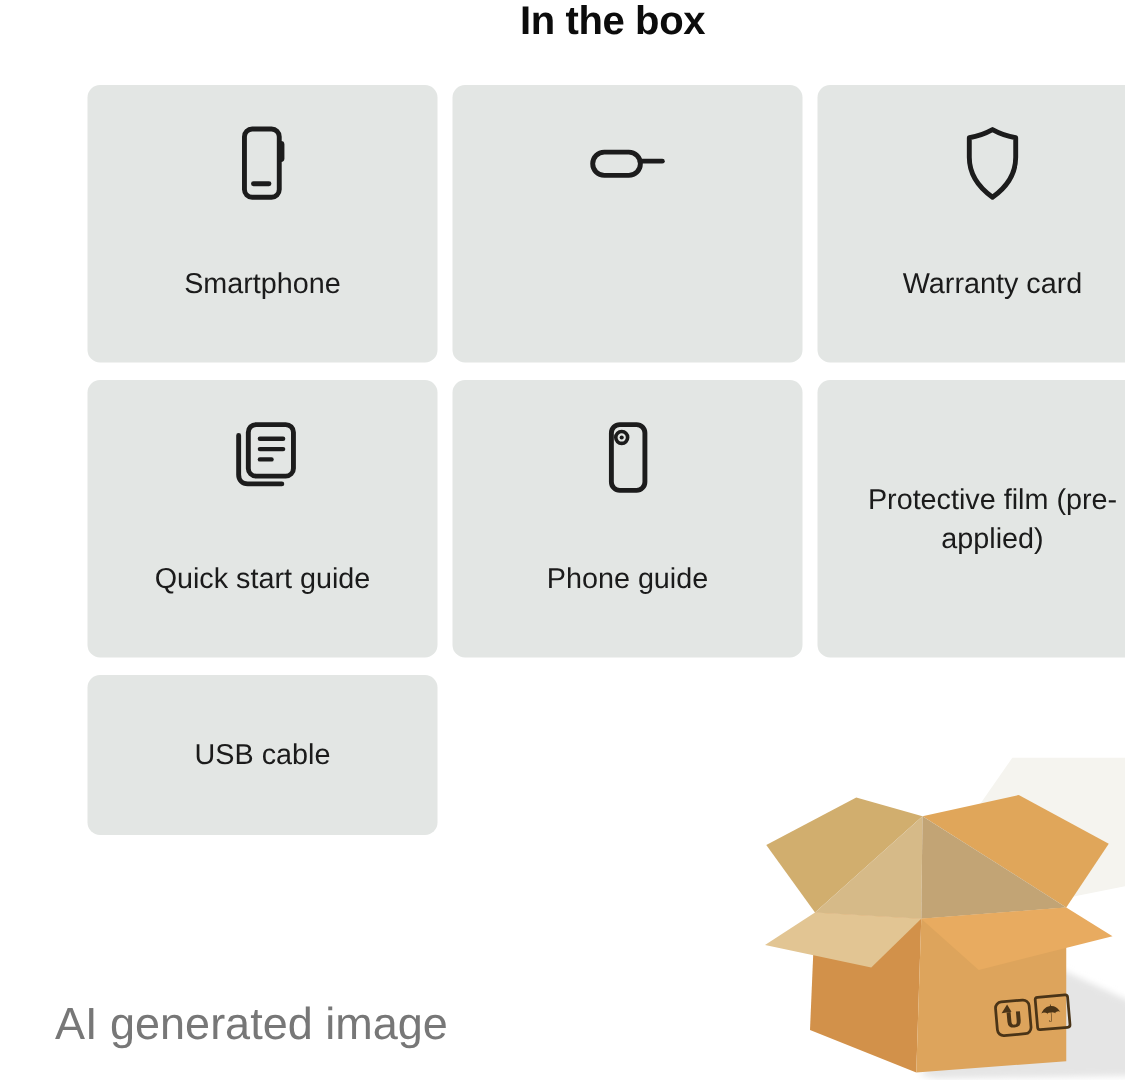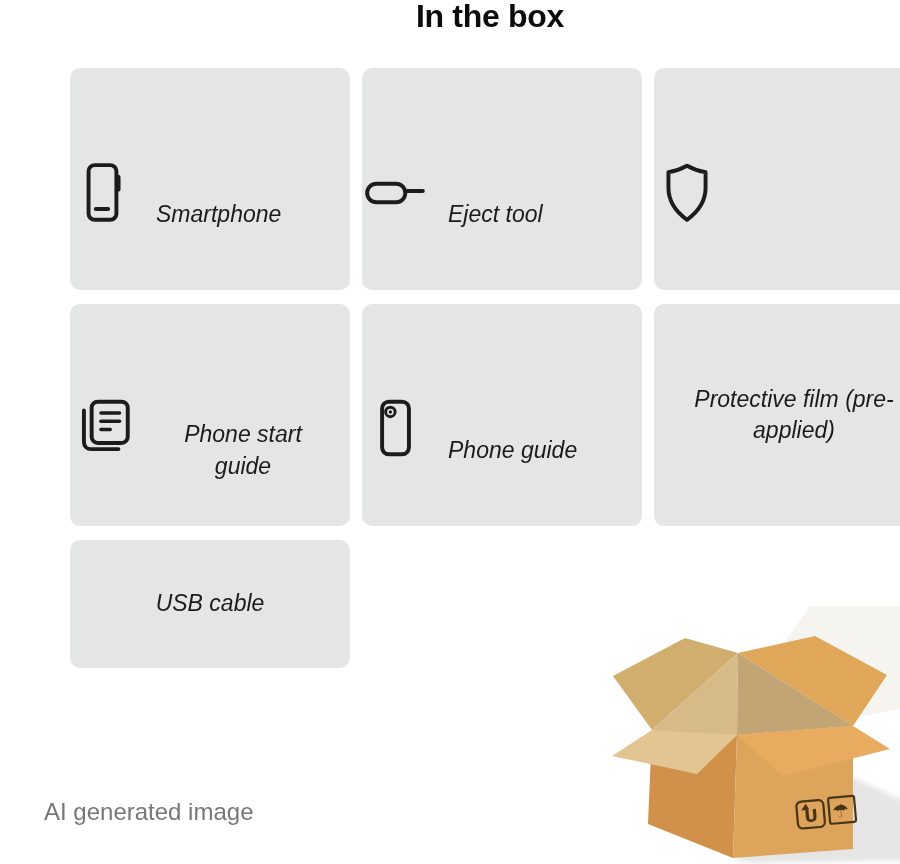--- a/index.html
+++ b/index.html
@@ -3,31 +3,31 @@
 <meta charset="utf-8">
 <style>
   html,body{margin:0;padding:0;background:#ffffff;}
   .page{position:relative;width:900px;height:864px;background:#ffffff;overflow:hidden;
         font-family:"Liberation Sans",sans-serif;color:#1c1c1c;margin-left:40px;}
   .title{position:absolute;top:-2px;left:0;right:0;text-align:center;
          font-size:32px;font-weight:700;color:#0c0c0c;letter-spacing:-.3px;}
   .grid{position:absolute;left:30px;top:68px;width:864px;
         display:grid;grid-template-columns:280px 280px 280px;
         grid-template-rows:222px 222px 128px;column-gap:12px;row-gap:14px;}
-  .card{background:#e3e6e4;border-radius:10px;display:flex;flex-direction:row;
-        align-items:center;box-sizing:border-box;font-style:italic;}
+  .card{background:#e3e6e4;border-radius:10px;display:flex;flex-direction:column;
+        align-items:center;box-sizing:border-box;}
   .icon-card{padding-top:27px;}
   .icon-wrap{height:72px;display:flex;align-items:center;justify-content:center;color:#1c1c1c;}
   .icon-wrap svg{stroke:#1c1c1c;}
   .card-label{margin-top:44px;font-size:23px;color:#1b1b1b;text-align:center;
               line-height:1.35;padding:0 20px;}
   .text-card{justify-content:center;}
   .text-card .card-label{margin-top:0;}
   .box-art{position:absolute;left:560px;top:606px;width:340px;height:258px;pointer-events:none;}
-  .watermark{position:absolute;left:4px;top:798px;font-size:24px;color:#777777;}
+  .watermark{position:absolute;left:4px;top:798px;font-size:36px;color:#777777;}
 </style>
 </head>
 <body>
 
 <div class="page">
 
   <div class="title">In the box</div>
 
   <div class="grid">
 
@@ -42,42 +42,42 @@
       <div class="card-label">Smartphone</div>
     </div>
 
     <div class="card icon-card">
       <div class="icon-wrap">
         <svg width="66" height="66" viewBox="0 0 64 64" fill="none">
           <rect x="5" y="23" width="37" height="18" rx="9" stroke-width="3.8"></rect>
           <line x1="42" y1="30" x2="59" y2="30" stroke-width="3.8" stroke-linecap="round"></line>
         </svg>
       </div>
-      <div class="card-label">Eject tool</div>
     </div>
 
     <div class="card icon-card">
       <div class="icon-wrap">
         <svg width="66" height="66" viewBox="0 0 64 64" fill="none">
           <path d="M32 5.5 C36.5 8 44 10.8 50 11.8 V27 C50 41 42.5 50.5 32 58 C21.5 50.5 14 41 14 27 V11.8 C20 10.8 27.5 8 32 5.5 Z" stroke-width="3.8" stroke-linejoin="round"></path>
         </svg>
       </div>
+      <div class="card-label">Warranty card</div>
     </div>
 
     <div class="card icon-card">
       <div class="icon-wrap">
         <svg width="66" height="66" viewBox="0 0 64 64" fill="none">
           <path d="M13.5 14 V44.5 C13.5 48.6 16.4 51.5 20.5 51.5 H47" stroke-width="3.8" stroke-linecap="round"></path>
           <rect x="21" y="5.5" width="35" height="40" rx="6" stroke-width="3.8"></rect>
           <line x1="30" y1="16.5" x2="48" y2="16.5" stroke-width="3.4" stroke-linecap="round"></line>
           <line x1="30" y1="24.5" x2="48" y2="24.5" stroke-width="3.4" stroke-linecap="round"></line>
           <line x1="30" y1="32.5" x2="39" y2="32.5" stroke-width="3.4" stroke-linecap="round"></line>
         </svg>
       </div>
-      <div class="card-label">Phone start guide</div>
+      <div class="card-label">Quick start guide</div>
     </div>
 
     <div class="card icon-card">
       <div class="icon-wrap">
         <svg width="66" height="66" viewBox="0 0 64 64" fill="none">
           <rect x="19.5" y="5.5" width="26" height="51" rx="6.5" stroke-width="3.8"></rect>
           <circle cx="27.5" cy="15.5" r="4.6" stroke-width="2.8"></circle>
           <circle cx="27.5" cy="15.5" r="1.6" fill="#1c1c1c" stroke="none"></circle>
         </svg>
       </div>

